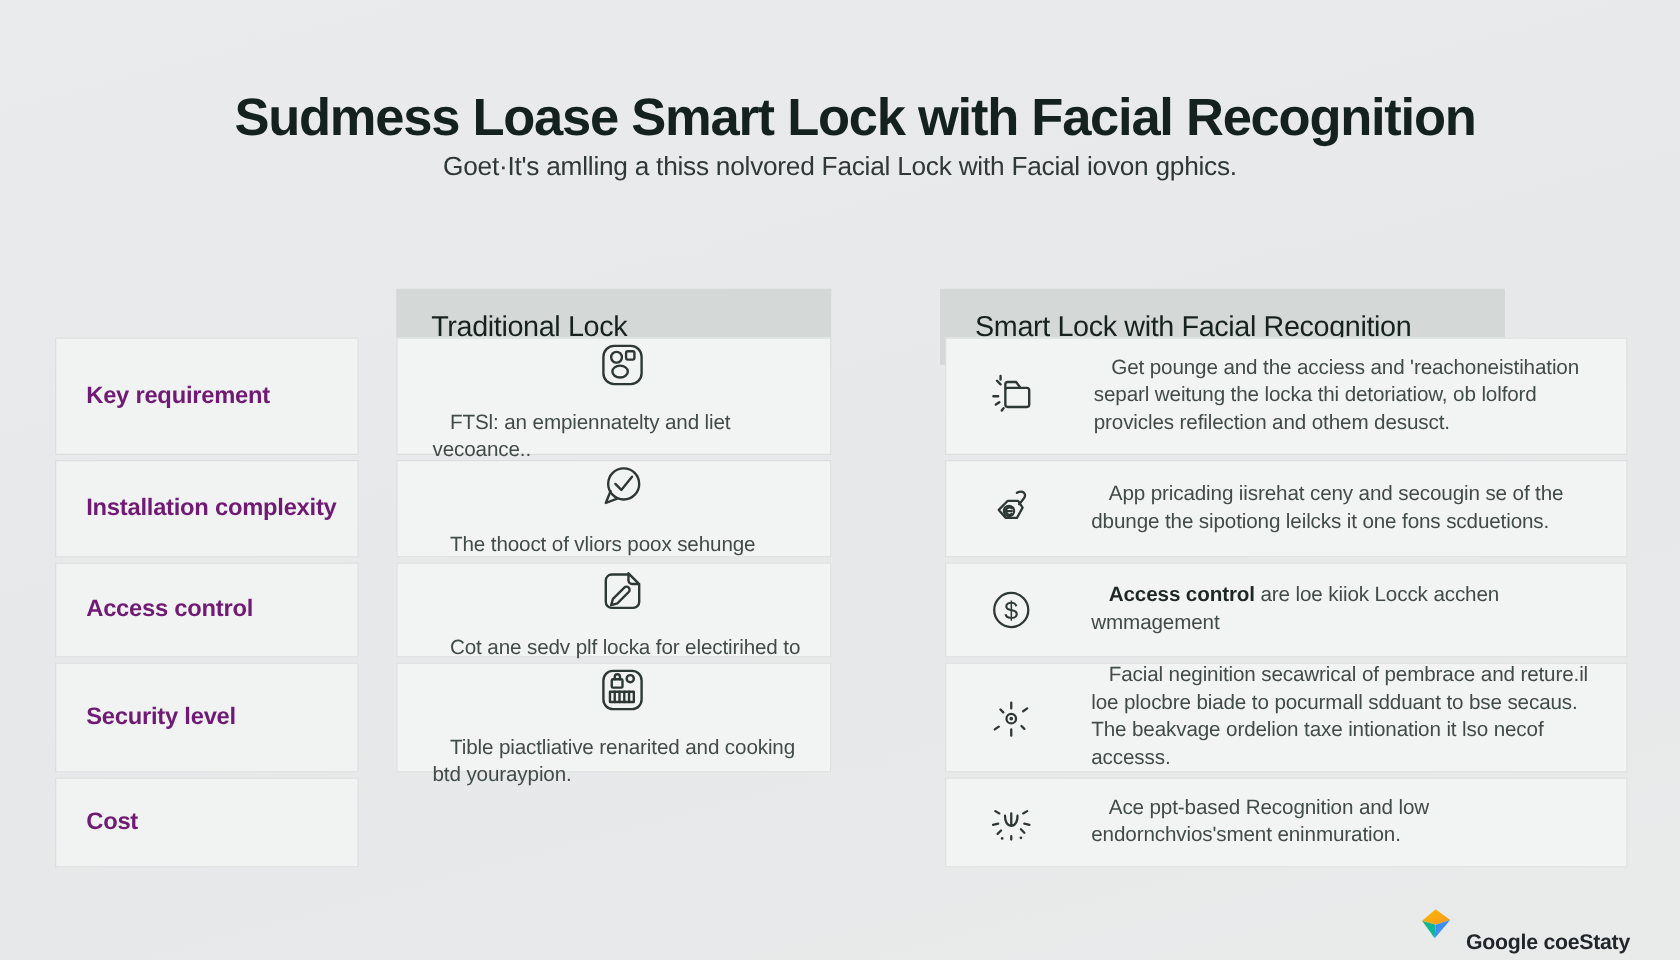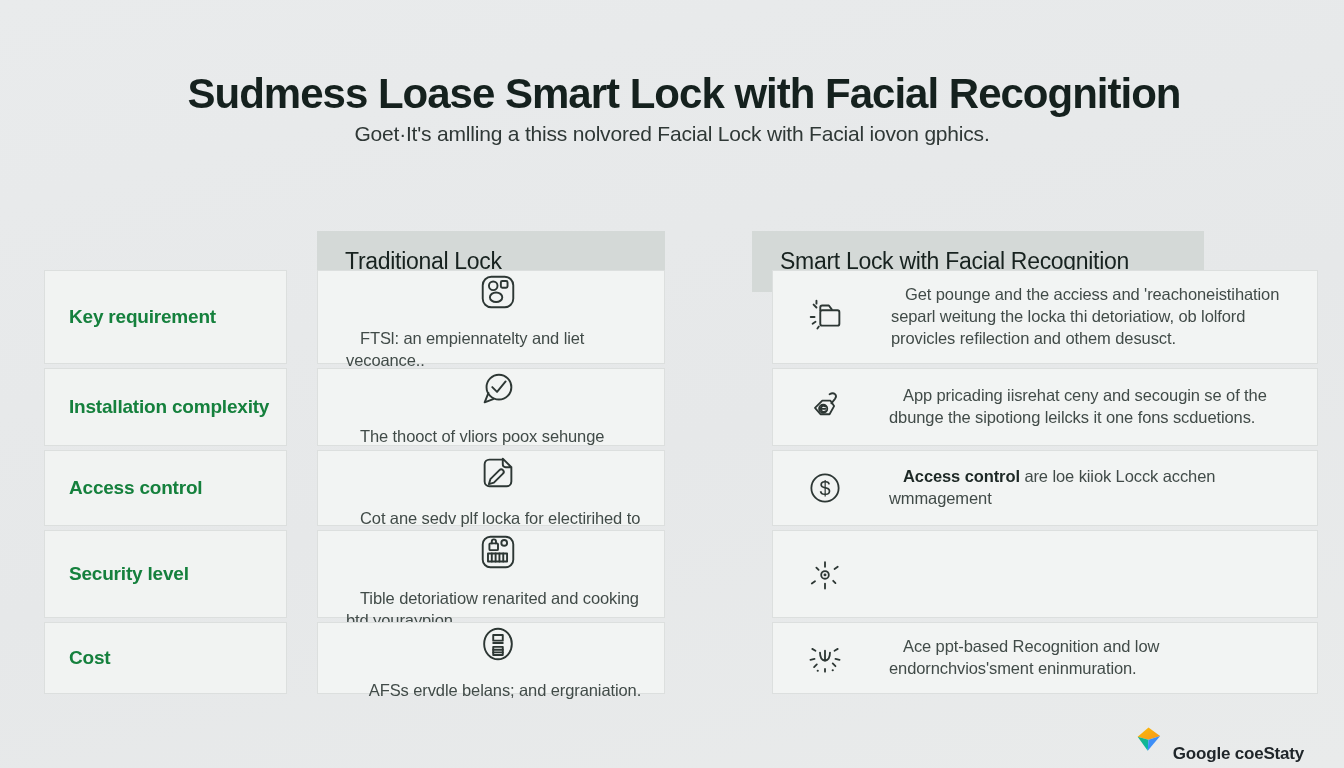--- a/index.html
+++ b/index.html
@@ -25,28 +25,28 @@
     padding-left:28px; font-size:23px; font-weight:400; letter-spacing:-0.3px;
     color:#17221f;
     margin-top:24px;
   }
   .col-header.trad  { left:317px; width:348px; }
   .col-header.smart { left:752px; width:452px; }
   .row-label {
     position:absolute; left:44px; width:243px;
     background:#f1f3f2; border:1px solid #dcdfde;
     display:flex; align-items:center; padding-left:24px;
-    font-size:19px; font-weight:700; letter-spacing:-0.2px; color:#15803d;text-align:center;
+    font-size:19px; font-weight:700; letter-spacing:-0.2px; color:#701a75;text-align:center;
   }
   .cell {
     position:absolute; background:#f2f4f3; border:1px solid #dcdfde;
     display:flex; align-items:center; gap:15px;
   }
   .cell.trad  { left:317px; width:348px; padding:0 14px 0 28px;flex-direction:column; }
-  .cell.smart { left:772px; width:546px; padding:0 18px 0 32px;gap:44px; }
+  .cell.smart { left:756px; width:546px; padding:0 18px 0 32px;gap:44px; }
   
   .r0 { top:270px; height:94px; }
   .r1 { top:368px; height:78px; }
   .r2 { top:450px; height:76px; }
   .r3 { top:530px; height:88px; }
   .r4 { top:622px; height:72px; }
   .icon-box { flex:0 0 auto; display:flex; align-items:center; justify-content:center; }
   .icon-box svg { display:block; }
   .ic { stroke:#2d3734; fill:none; stroke-width:2; stroke-linecap:round; stroke-linejoin:round; }
   .icf { fill:#2d3734; stroke:none; }
@@ -156,46 +156,35 @@
     <span class="icon-box">
       <svg width="42" height="42" viewBox="0 0 44 44">
         <rect class="ic" x="6" y="6" width="32" height="32" rx="8"></rect>
         <rect class="ic" x="13" y="13" width="9" height="7" rx="1"></rect>
         <path class="ic" d="M15.5 13 v-2 a2.2 2.2 0 0 1 4.4 0 v2"></path>
         <circle class="ic" cx="28.5" cy="12.5" r="3"></circle>
         <rect class="ic" x="11.5" y="23.5" width="20" height="8.5"></rect>
         <path class="ic" d="M15.5 23.5 v8.5 M19.5 23.5 v8.5 M23.5 23.5 v8.5 M27.5 23.5 v8.5"></path>
       </svg>
     </span>
-    <p class="cell-text">Tible detoriatiow renarited and cooking btd youraypion.</p>
+    <p class="cell-text">Tible piactliative renarited and cooking btd youraypion.</p>
   </div>
   <div class="cell smart r3">
     <span class="icon-box">
       <svg width="40" height="40" viewBox="0 0 44 44">
         <circle class="ic" cx="22" cy="23" r="4.2"></circle>
         <circle class="icf" cx="22" cy="23" r="1.6"></circle>
         <path class="ic" d="M22 9 v5 M22 32.5 v5.5 M11 30 l-3.5 2.5 M32.5 16.5 l3.5-2.5 M12.5 15 l2.5 2.5 M31 29.5 l2.5 2.5"></path>
       </svg>
     </span>
+    <p class="cell-text">Facial neginition secawrical of pembrace and reture.il loe plocbre biade to pocurmall sdduant to bse secaus. The beakvage ordelion taxe intionation it lso necof accesss.</p>
   </div>
 
   <div class="row-label r4">
     <span>Cost</span>
-  </div>
-  <div class="cell trad r4">
-    <span class="icon-box">
-      <svg width="42" height="42" viewBox="0 0 44 44">
-        <ellipse class="ic" cx="22" cy="22" rx="14.5" ry="16"></ellipse>
-        <rect class="ic" x="17" y="12.5" width="10" height="6"></rect>
-        <path class="ic" d="M17 21 h10"></path>
-        <rect class="ic" x="17" y="25" width="10" height="8.5"></rect>
-        <path class="ic" d="M17 28 h10 M17 30.8 h10"></path>
-      </svg>
-    </span>
-    <p class="cell-text">AFSs ervdle belans; and ergraniation.</p>
   </div>
   <div class="cell smart r4">
     <span class="icon-box">
       <svg width="40" height="40" viewBox="0 0 44 44">
         <path class="ic" d="M22 14 v11 M16.5 16 c0 5 2 8.5 5.5 9 M27.5 16 c0 5 -2 8.5 -5.5 9"></path>
         <path class="ic" d="M8 12 l3.5 2 M6 24 l4.5-1 M10 32 l3-3 M36 12 l-3.5 2 M38 24 l-4.5-1 M33.5 31 l-3-3 M22 34 v3"></path>
         <circle class="icf" cx="14" cy="36" r="1.2"></circle>
         <circle class="icf" cx="30.5" cy="35.5" r="1.2"></circle>
       </svg>
     </span>

